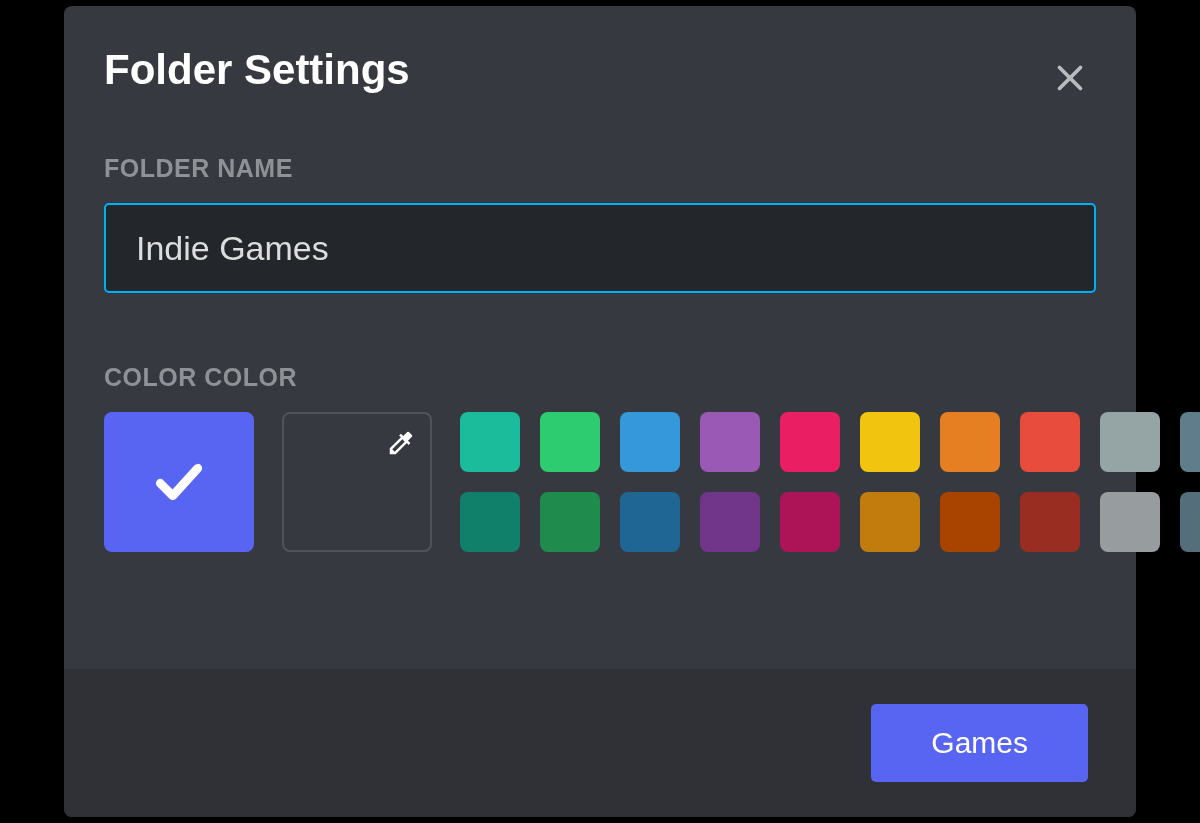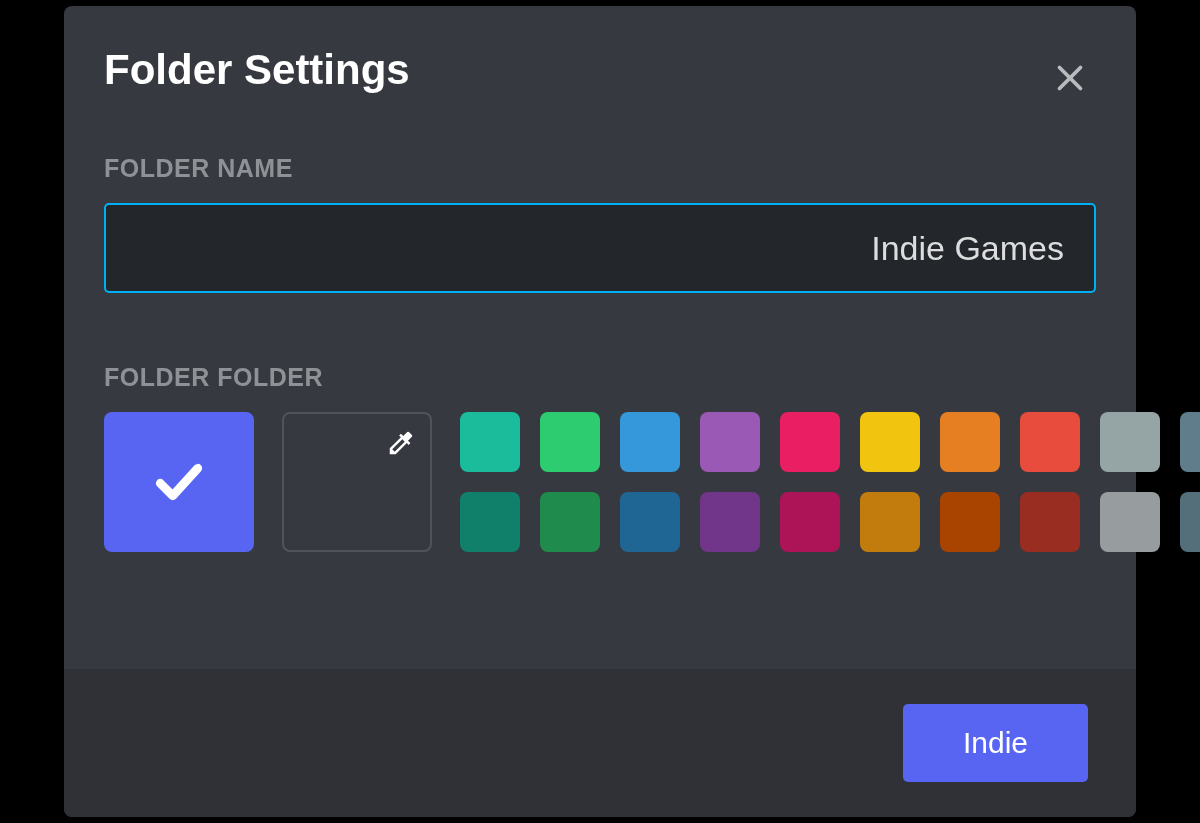--- a/index.html
+++ b/index.html
@@ -64,21 +64,20 @@
       width: 100%;
       height: 90px;
       background: #23262a;
       border: 2px solid #00b0f4;
       border-radius: 5px;
       color: #dcddde;
       font-size: 34px;
       padding: 11px 30px;
       outline: none;
       font-family: inherit;
-      text-align: right;
     }
     .section {
       margin-bottom: 70px;
     }
     .color-picker-row {
       display: flex;
       align-items: flex-start;
       gap: 28px;
     }
     .big-swatch {
@@ -159,21 +158,21 @@
         </svg>
       </button>
     </div>
 
     <div class="section">
       <div class="section-label">FOLDER NAME</div>
       <input type="text" class="text-input" value="Indie Games" style="">
     </div>
 
     <div class="section">
-      <div class="section-label">FOLDER FOLDER</div>
+      <div class="section-label">COLOR COLOR</div>
       <div class="color-picker-row">
         <button class="big-swatch selected" style="background: rgb(88, 101, 242);">
           <svg class="checkmark-icon" viewBox="0 0 24 24" fill="none" stroke="#ffffff" stroke-width="3.5" stroke-linecap="round" stroke-linejoin="round">
             <polyline points="4.5 12.5 9.5 17.5 19.5 6.5"></polyline>
           </svg>
         </button>
         <button class="big-swatch custom">
           <svg class="eyedropper-icon" viewBox="0 0 24 24" fill="#ffffff">
             <path d="M20.71 5.63l-2.34-2.34a1 1 0 0 0-1.41 0l-3.12 3.12-1.93-1.91-1.41 1.41 1.42 1.42L3 16.25V21h4.75l8.92-8.92 1.42 1.42 1.41-1.41-1.92-1.92 3.12-3.12a1 1 0 0 0 .01-1.42zM6.92 19L5 17.08l8.06-8.06 1.92 1.92L6.92 19z"></path>
           </svg>
@@ -198,15 +197,15 @@
           <button class="swatch" style="background: rgb(168, 67, 0);"></button>
           <button class="swatch" style="background: rgb(153, 45, 34);"></button>
           <button class="swatch" style="background: rgb(151, 156, 159);"></button>
           <button class="swatch" style="background: rgb(84, 110, 122);"></button>
         </div>
       </div>
     </div>
   </div>
 
   <div class="modal-footer">
-    <button class="done-btn">Indie</button>
+    <button class="done-btn">Games</button>
   </div>
 </div>
 
 </body></html>

